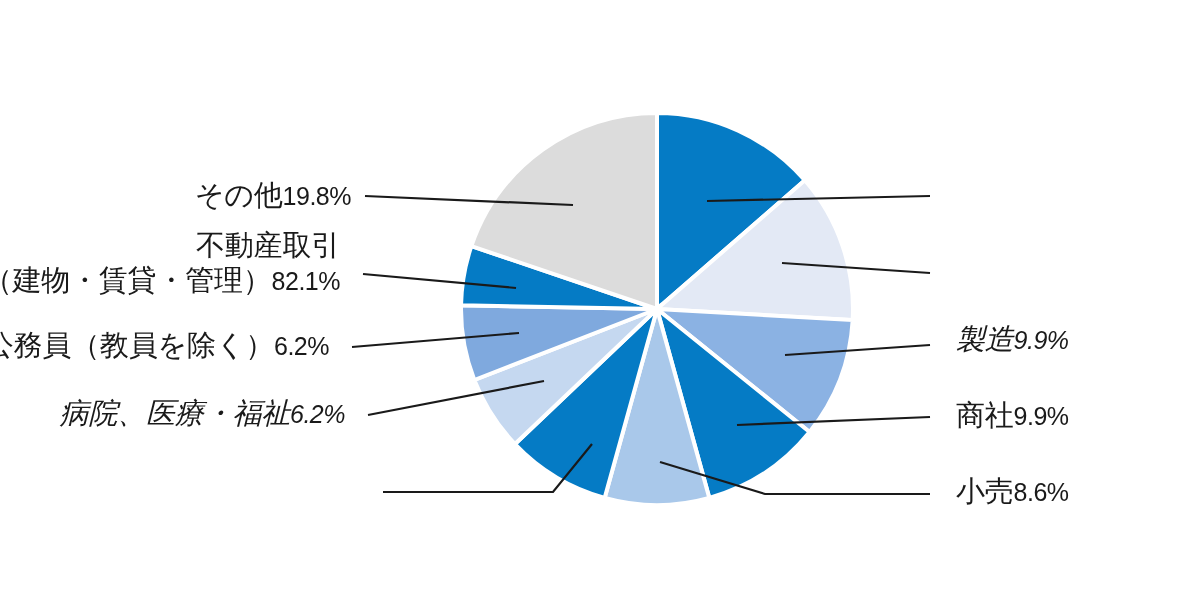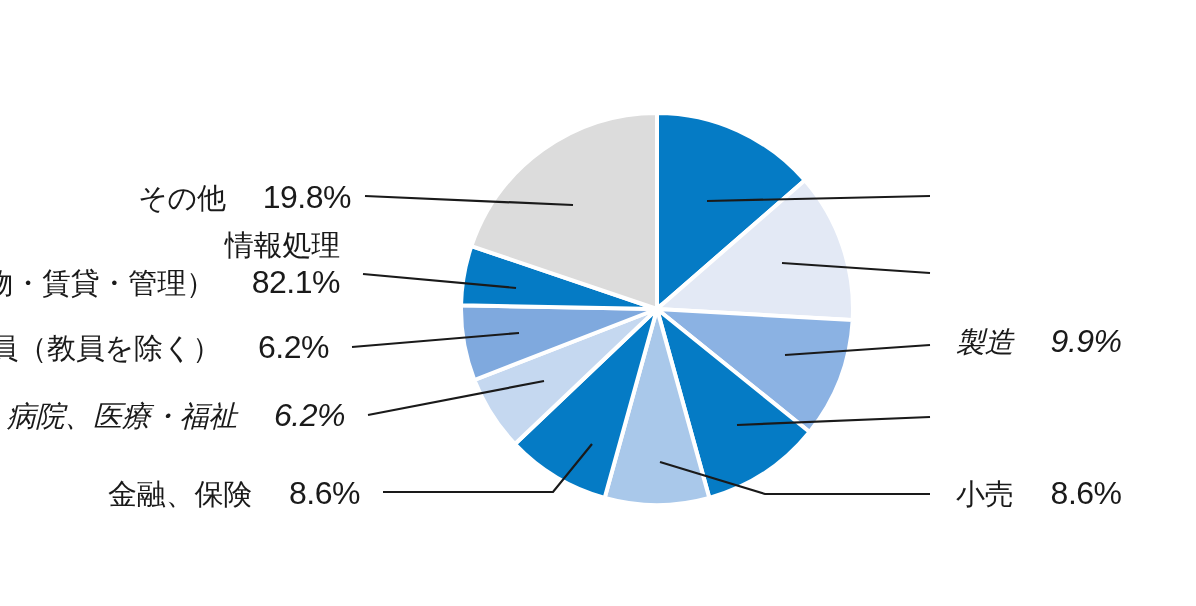--- a/index.html
+++ b/index.html
@@ -45,23 +45,22 @@
     white-space: nowrap;
     letter-spacing: -0.2px;
   }
   .pie-label.left {
     text-align: right;
   }
   .pie-label.right {
     text-align: left;
   }
   .pie-label .pct {
-    font-size: 32px;
+    font-size: 25px;
     letter-spacing: -0.5px;
-    margin-left: 37px;
   }
   .lbl-line2 {
     display: block;
   }
 </style>
 </head>
 <body>
 
 <div id="chart-root">
 
@@ -91,39 +90,39 @@
       <path class="leader" d="M 573,205 L 365,196"></path>
     </g>
   </svg>
 
 
 
   <div class="pie-label right" style="left:956px; top:322px;font-style:italic;">
     <span>製造</span><span class="pct">9.9%</span>
   </div>
 
+  <div class="pie-label right" style="left:956px; top:398px;">
+    <span>商社</span><span class="pct">9.9%</span>
+  </div>
 
   <div class="pie-label right" style="left:956px; top:474px;">
     <span>小売</span><span class="pct">8.6%</span>
   </div>
 
-  <div class="pie-label left" style="right:836px; top:474px;">
-    <span>金融、保険</span><span class="pct">8.6%</span>
-  </div>
 
   <div class="pie-label left" style="right:851px; top:396px;font-style:italic;">
     <span>病院、医療・福祉</span><span class="pct">6.2%</span>
   </div>
 
   <div class="pie-label left" style="right:867px; top:328px;">
     <span>公務員（教員を除く）</span><span class="pct">6.2%</span>
   </div>
 
   <div class="pie-label left" style="right:856px; top:228px;">
-    <span>情報処理</span>
+    <span>不動産取引</span>
     <span class="lbl-line2"><span>（建物・賃貸・管理）</span><span class="pct">82.1%</span></span>
   </div>
 
   <div class="pie-label left" style="right:845px; top:178px;">
     <span>その他</span><span class="pct">19.8%</span>
   </div>
 
 </div>
 
 </body></html>

